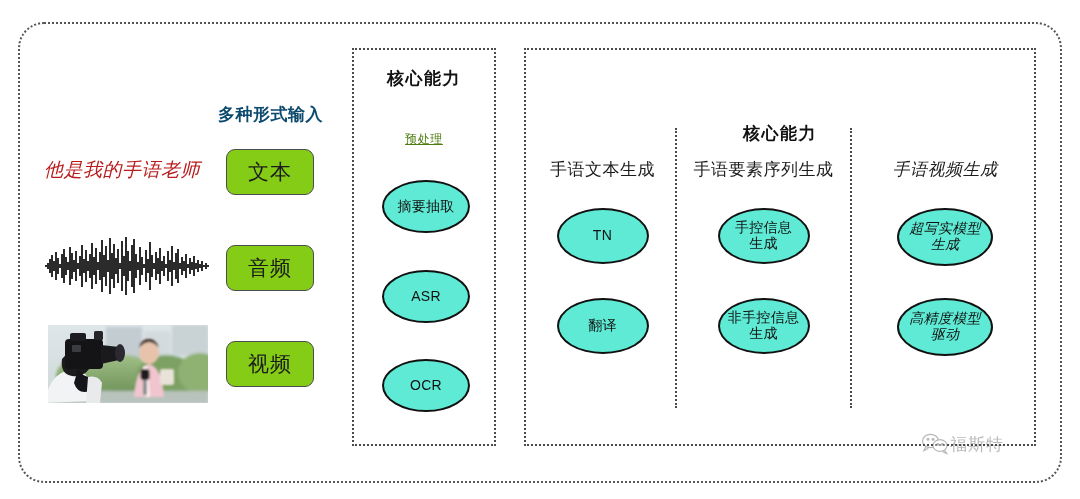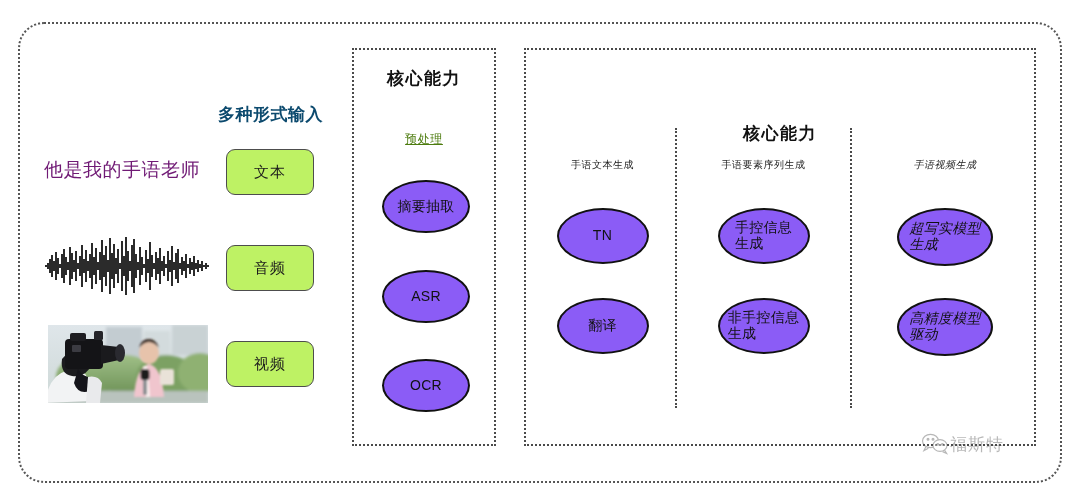--- a/index.html
+++ b/index.html
@@ -50,23 +50,24 @@
     font-weight: bold;
     letter-spacing: 0.5px;
     color: #0c4a6e;
     white-space: nowrap;
   }
   .sample-text {
     position: absolute;
     left: 4px;
     top: 62px;
     font-size: 19px;
-    color: #701a75;
+    color: #b91c1c;
     white-space: nowrap;
     letter-spacing: 0.5px;
+    font-style: italic;
   }
 
   
   .waveform {
     position: absolute;
     left: 5px;
     top: 140px;
     width: 166px;
     height: 62px;
   }
@@ -85,23 +86,23 @@
   .pill {
     position: absolute;
     width: 88px;
     height: 46px;
     border: 1.6px solid #4d4d4d;
     border-radius: 9px;
     box-sizing: border-box;
     display: flex;
     align-items: center;
     justify-content: center;
-    font-size: 15px;
+    font-size: 21px;
     color: #1c1c1c;
-    background: #bef264;
+    background: #84cc16;
     letter-spacing: 1px;
   }
   .pill-text  { left: 186px; top: 54px; }
   .pill-audio { left: 186px; top: 150px; }
   .pill-video { left: 186px; top: 246px; }
 
   
   .dbox {
     position: absolute;
     border: 2px dotted #4a4a4a;
@@ -166,36 +167,37 @@
   }
   .col-1 { left: 4px;   width: 145px; }
   .col-2 { left: 151px; width: 173px; }
   .col-3 { left: 326px; width: 186px; font-style: italic; }
 
   .col-label {
     position: absolute;
     left: 0; right: 0;
     top: 108px;
     text-align: center;
-    font-size: 10px;
+    font-size: 17px;
     color: #1c1c1c;
     letter-spacing: 0.5px;
     white-space: nowrap;
   }
 
   
   .ellipse {
     position: absolute;
     border: 2.2px solid #111;
     border-radius: 50%;
     box-sizing: border-box;
     display: flex;
     align-items: center;
     justify-content: center;
-    background: #8b5cf6;
+    text-align: center;
+    background: #5eead4;
     font-size: 14px;
     line-height: 1.12;
     color: #111;
     letter-spacing: 0.3px;
   }
   .ell-scene {
     left: 28px;
     width: 88px;
     height: 53px;
   }

